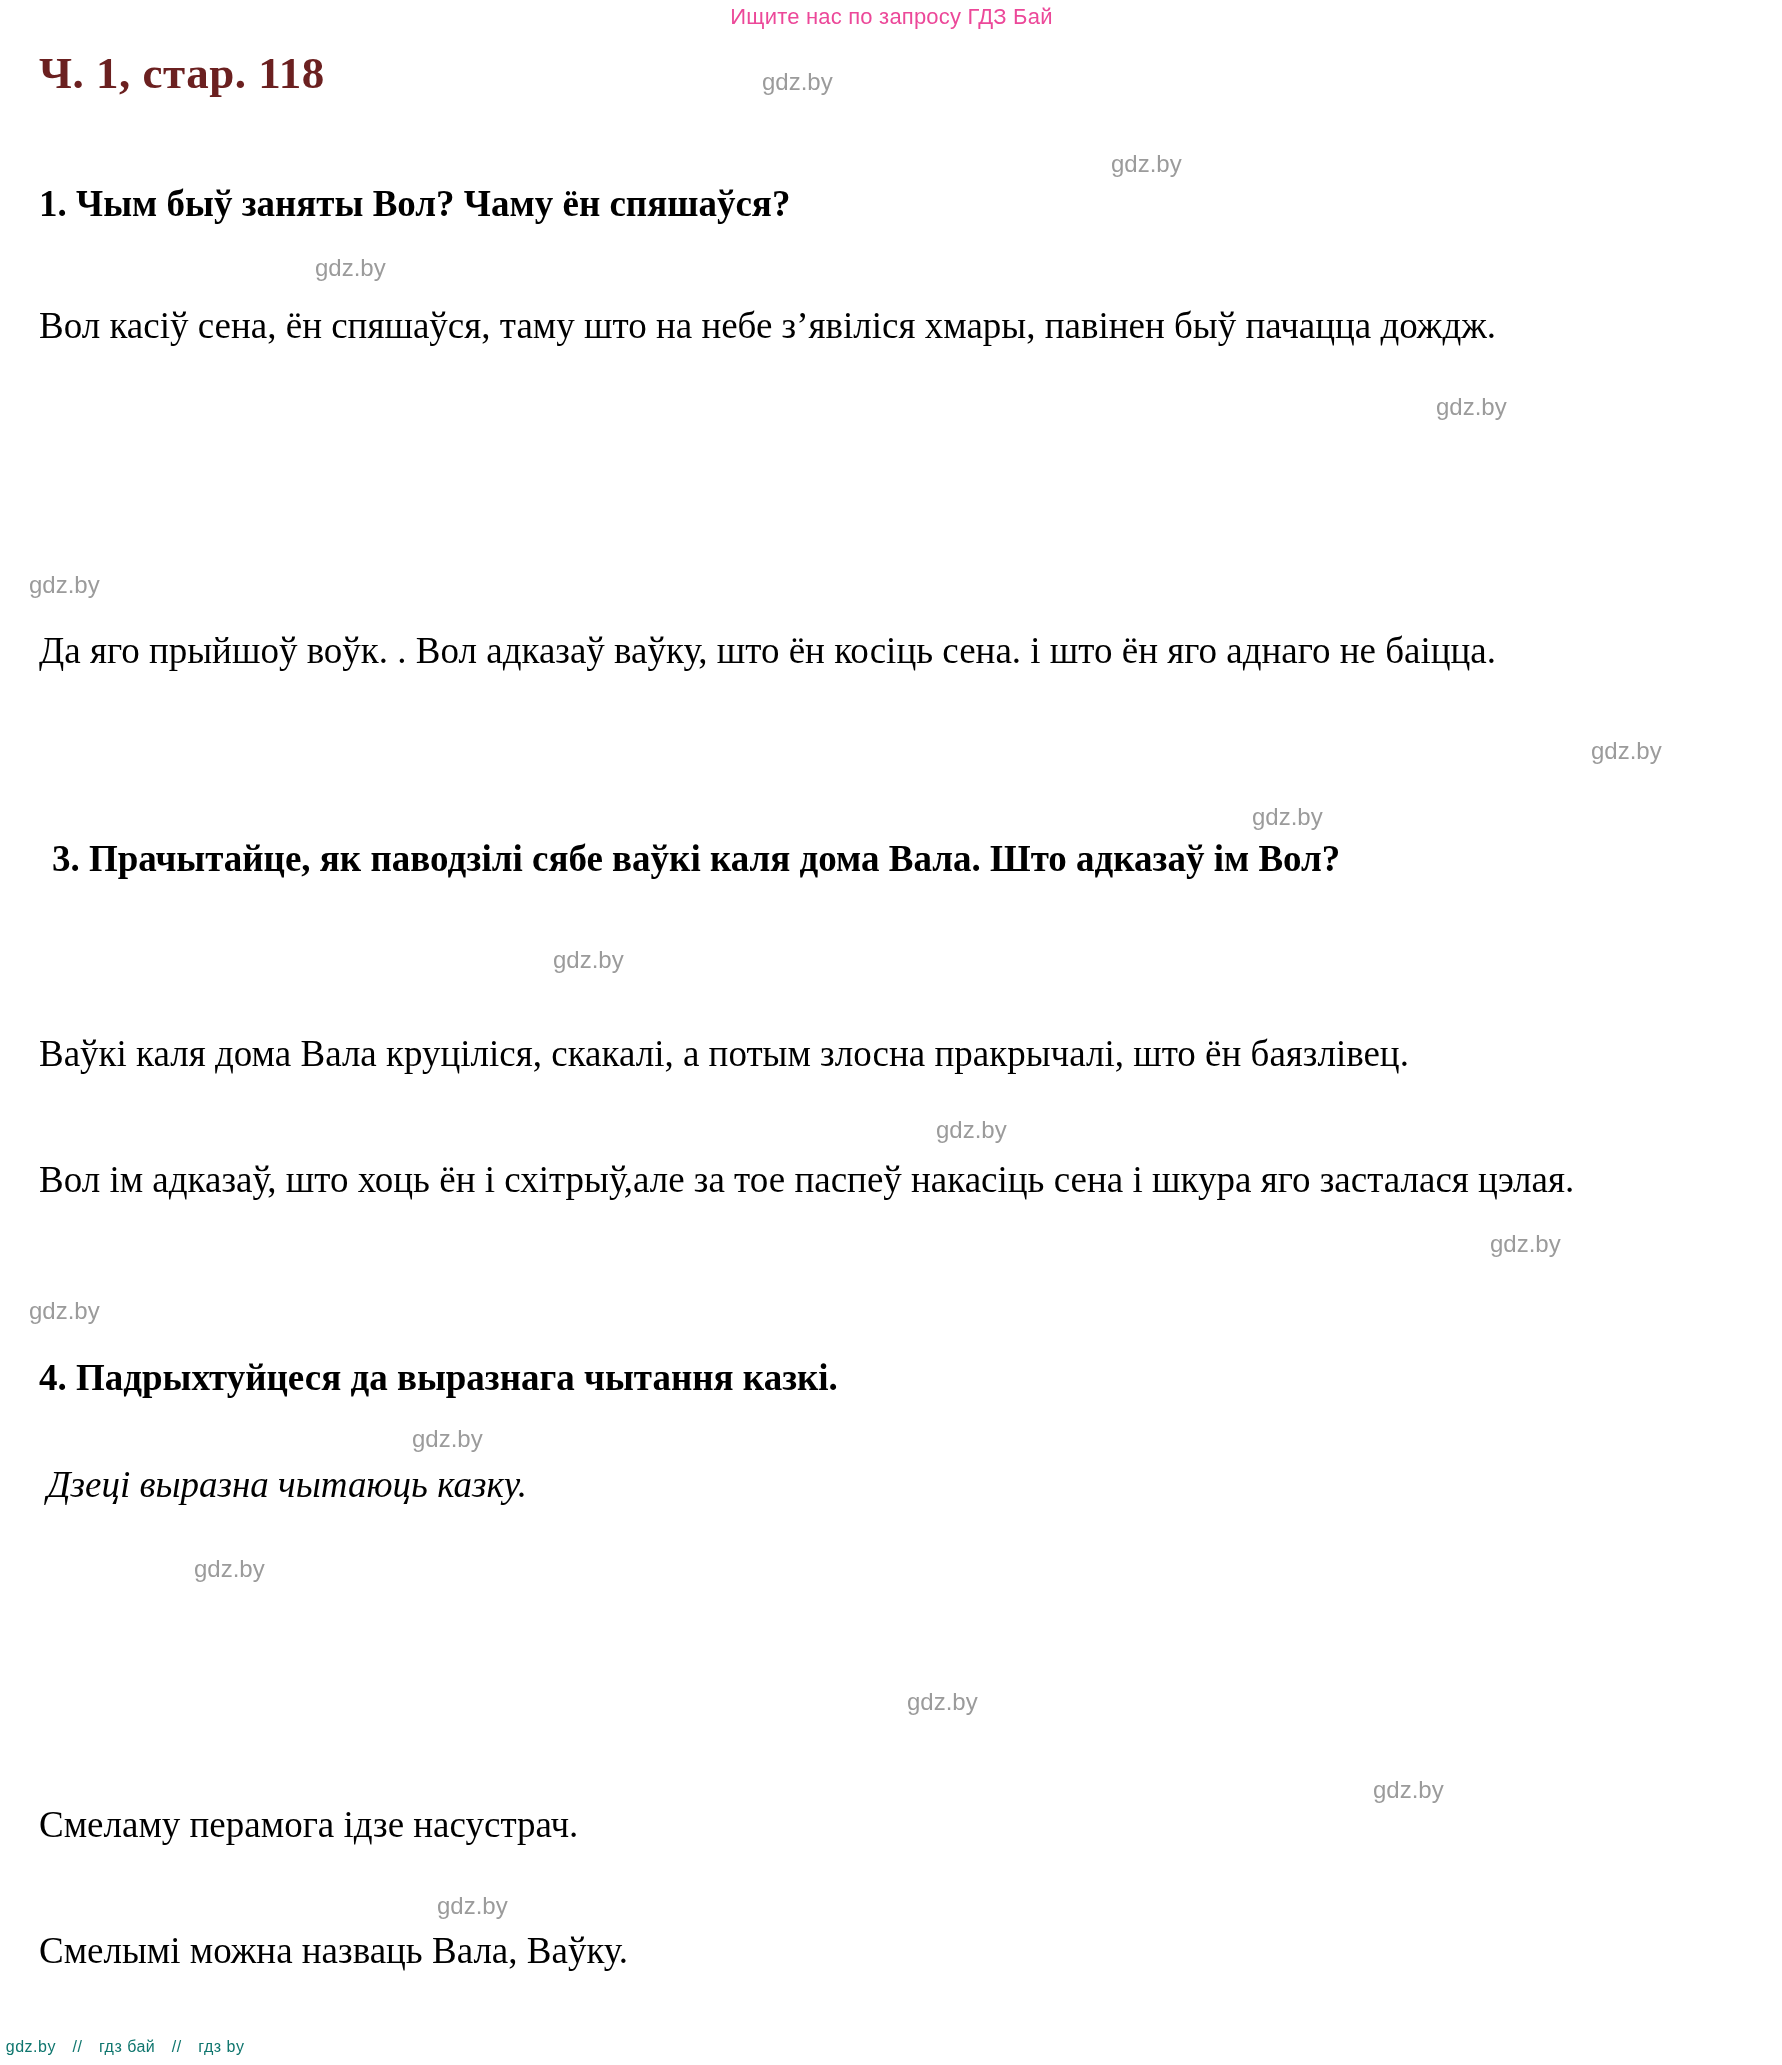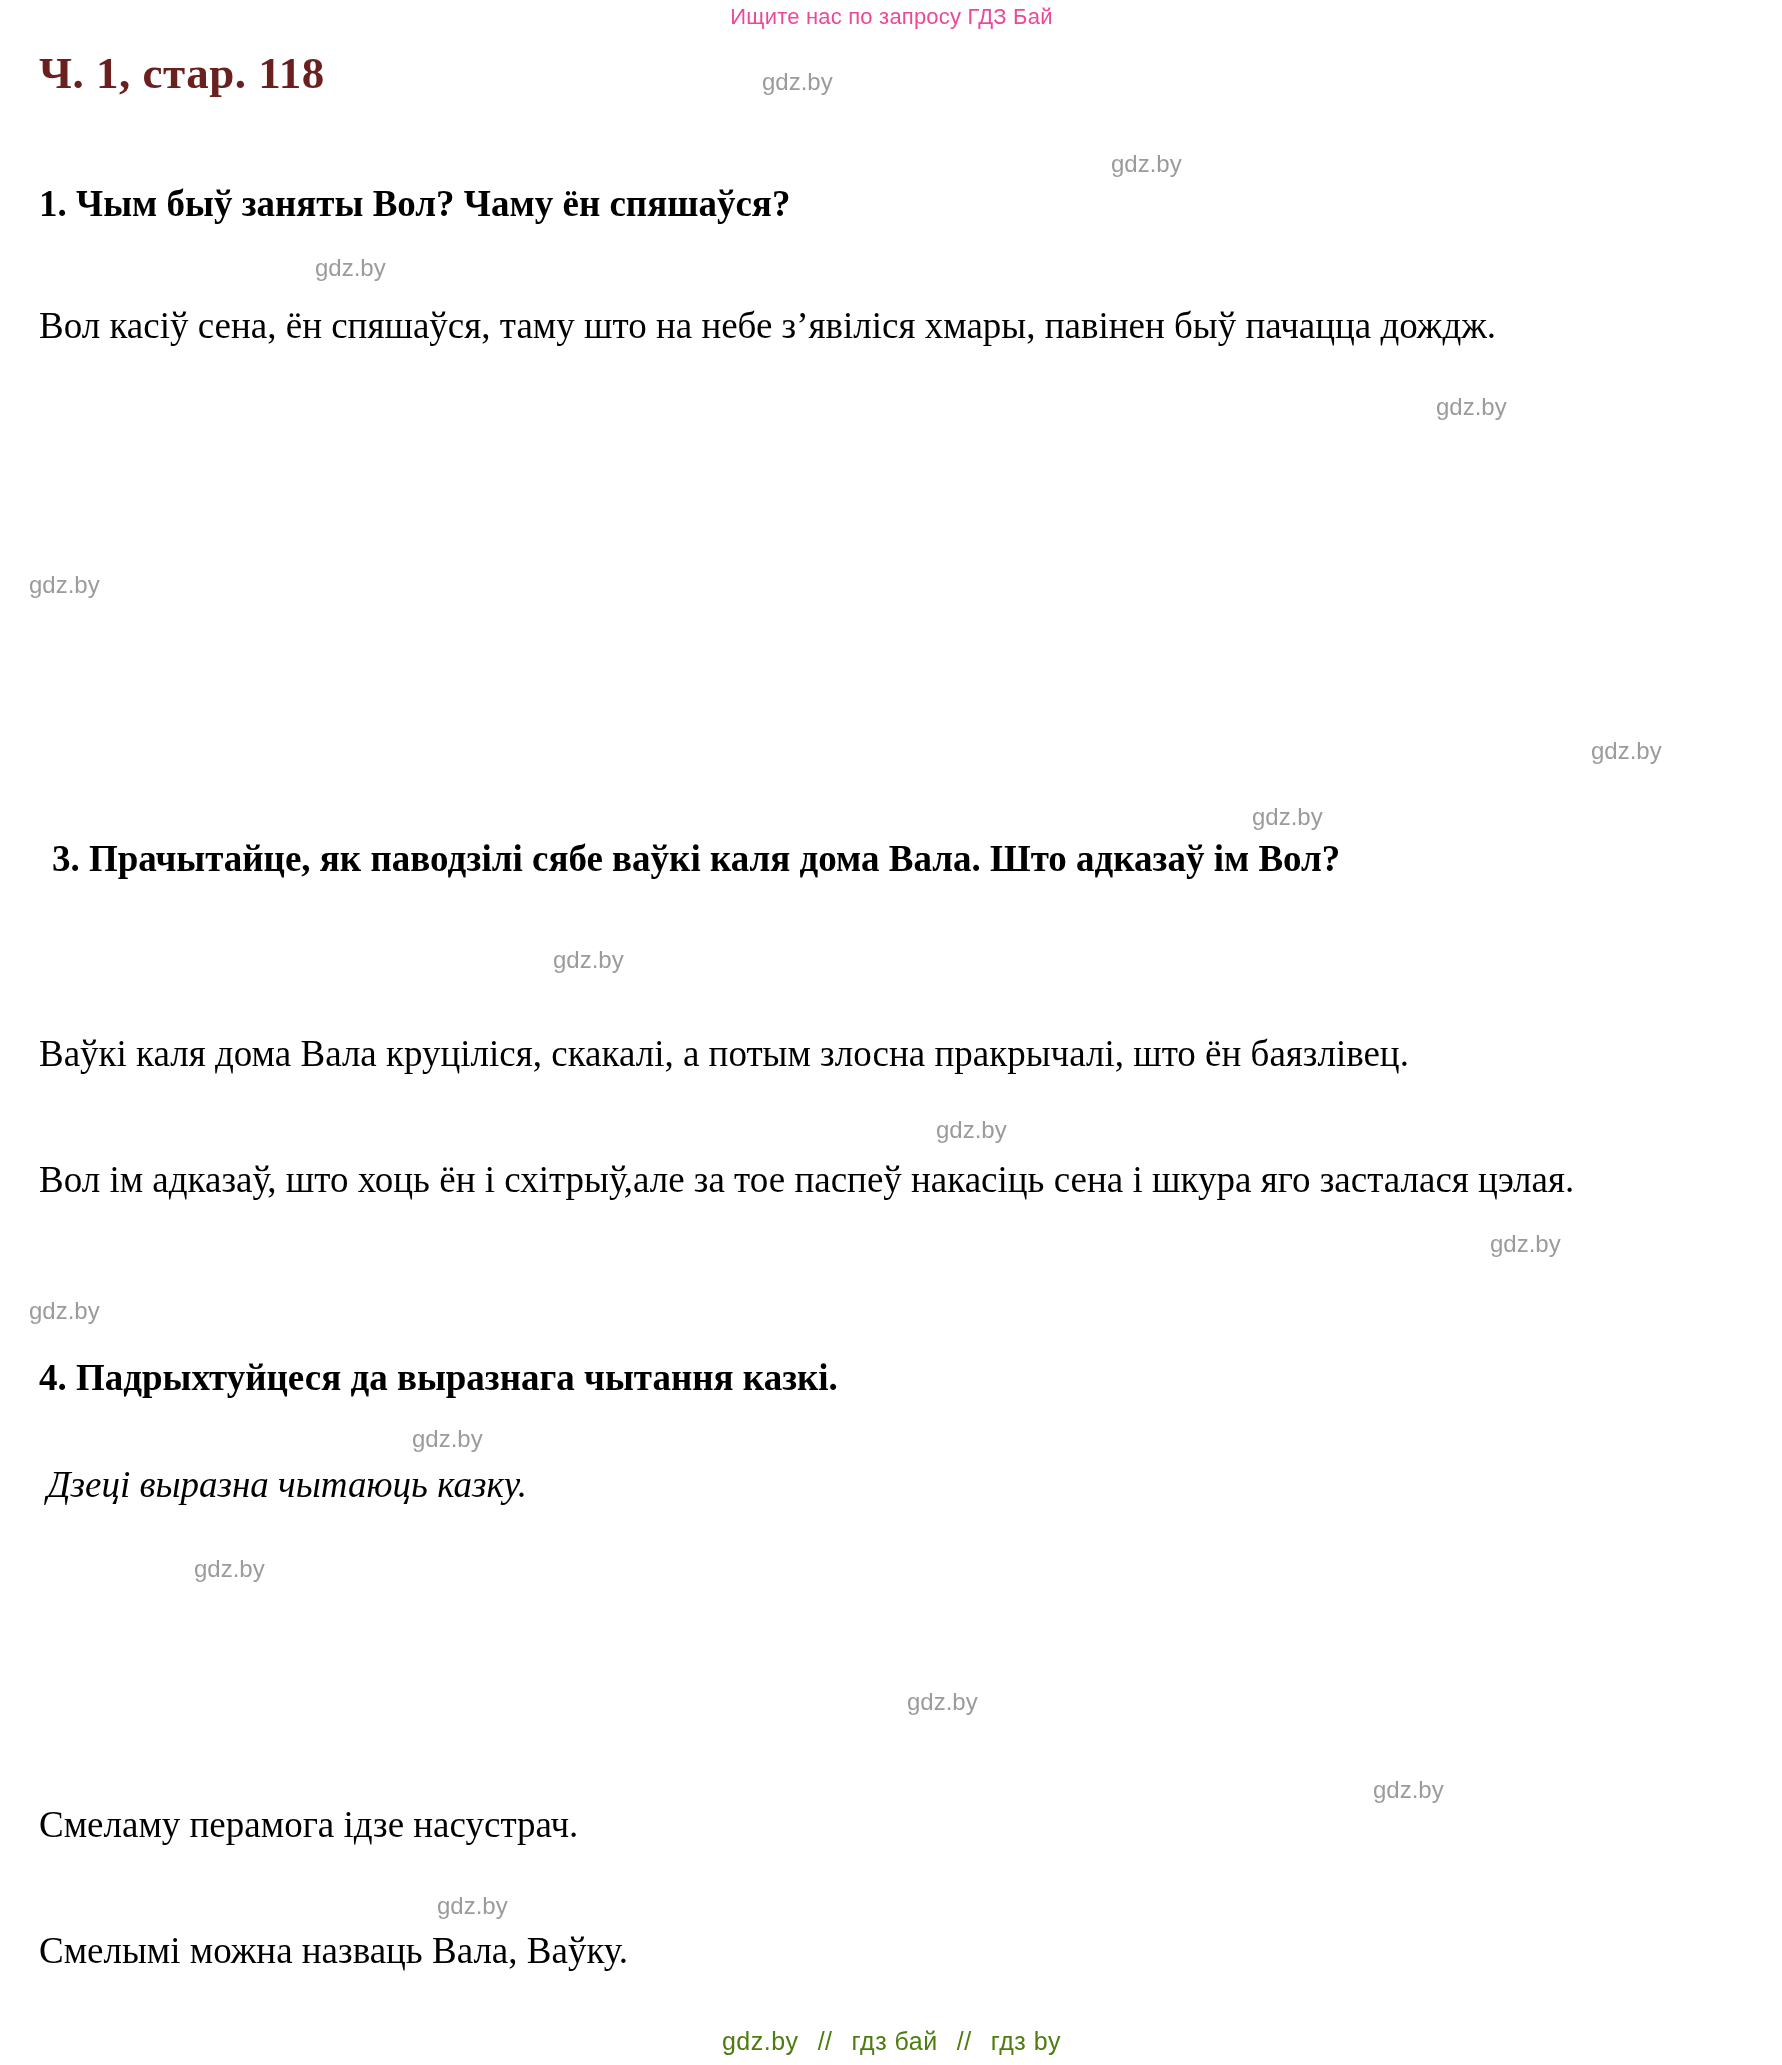--- a/index.html
+++ b/index.html
@@ -84,44 +84,47 @@
     color: #8a8a8a;
     opacity: 0.85;
     white-space: nowrap;
     pointer-events: none;
   }
   .footer {
     position: absolute;
     bottom: 9.7px;
     left: 0;
     width: 100%;
-    text-align: center;
+    text-align: left;
     font-family: "Liberation Sans", sans-serif;
-    font-size: 25px;
-    color: #4d7c0f;
+    font-size: 16px;
+    color: #0f766e;
     letter-spacing: 0.5px;
   }
   .footer span { margin: 0 5.8px; }
 </style>
 </head>
 <body>
 
 <div class="page">
 
   <div class="top-banner">Ищите нас по запросу ГДЗ Бай</div>
 
   <h1 class="page-title">Ч. 1, стар. 118</h1>
 
   <div class="blk-q1">
     <p class="question">1.  Чым быў заняты Вол? Чаму ён спяшаўся?</p>
   </div>
   <div class="blk-a1">
     <p class="answer">Вол касіў сена, ён спяшаўся, таму што на небе з’явіліся хмары, павінен быў пачацца дождж.</p>
   </div>
 
+  <div class="blk-a2">
+    <p class="answer">Да яго прыйшоў воўк. . Вол адказаў ваўку, што ён косіць сена. і што ён яго аднаго не баіцца.</p>
+  </div>
 
   <div class="blk-q3">
     <p class="question">3.   Прачытайце, як паводзілі сябе ваўкі каля дома Вала. Што адказаў ім Вол?</p>
   </div>
   <div class="blk-a3">
     <p class="answer">Ваўкі каля дома Вала круціліся, скакалі, а потым злосна пракрычалі, што ён баязлівец.</p>
   </div>
   <div class="blk-a3b">
     <p class="answer">Вол ім адказаў, што хоць ён і схітрыў,але за тое паспеў накасіць сена і шкура яго засталася цэлая.</p>
   </div>

